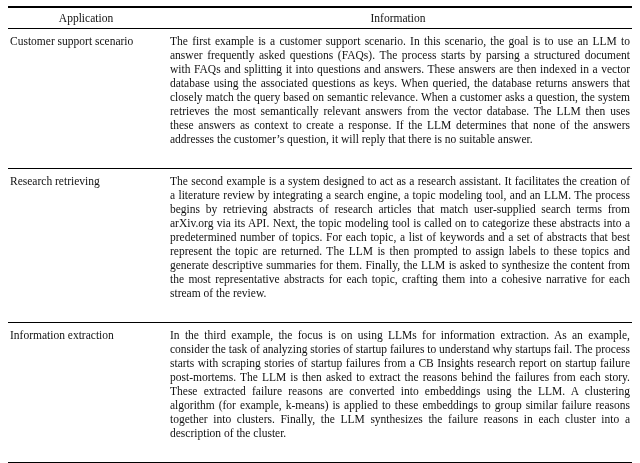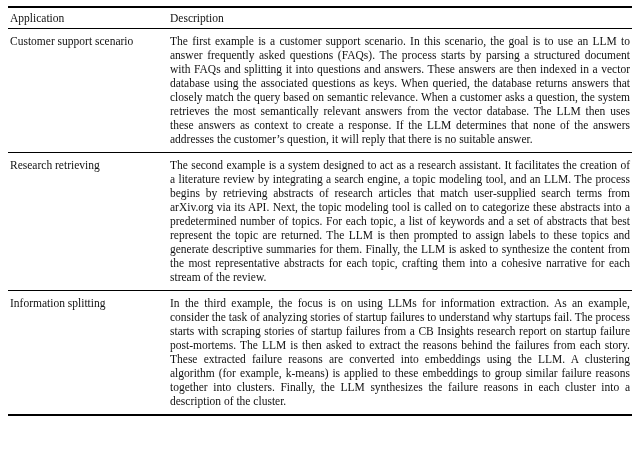--- a/index.html
+++ b/index.html
@@ -21,30 +21,30 @@
     width: 624px;
     border-collapse: collapse;
     table-layout: fixed;
     border-top: 2px solid #000000;
     border-bottom: 2px solid #000000;
   }
   table.paper-table col.col-app  { width: 160px; }
   table.paper-table col.col-desc { width: 464px; }
   table.paper-table thead th {
     font-weight: normal;
-    text-align: left;
+    text-align: center;
     font-size: 11.5px;
     padding: 4px 6px 4px 2px;
     border-bottom: 1px solid #000000;
     vertical-align: top;
   }
   table.paper-table tbody td {
     font-size: 11.5px;
     line-height: 1.22;
-    padding: 5px 2px 6px 2px;
+    padding: 5px 2px 22px 2px;
     vertical-align: top;
     border-bottom: 1px solid #000000;
   }
   table.paper-table tbody tr:last-child td {
     border-bottom: none;
   }
   td.app-cell {
     padding-right: 10px;
     white-space: normal;
   }
@@ -59,31 +59,31 @@
 
 <div class="page">
   <table class="paper-table">
     <colgroup>
       <col class="col-app">
       <col class="col-desc">
     </colgroup>
     <thead>
       <tr>
         <th>Application</th>
-        <th>Description</th>
+        <th>Information</th>
       </tr>
     </thead>
     <tbody>
       <tr>
         <td class="app-cell">Customer support scenario</td>
         <td class="desc-cell">The first example is a customer support scenario. In this scenario, the goal is to use an LLM to answer frequently asked questions (FAQs). The process starts by parsing a structured document with FAQs and splitting it into questions and answers. These answers are then indexed in a vector database using the associated questions as keys. When queried, the database returns answers that closely match the query based on semantic relevance. When a customer asks a question, the system retrieves the most semantically relevant answers from the vector database. The LLM then uses these answers as context to create a response. If the LLM determines that none of the answers addresses the customer’s question, it will reply that there is no suitable answer.</td>
       </tr>
       <tr>
         <td class="app-cell">Research retrieving</td>
         <td class="desc-cell">The second example is a system designed to act as a research assistant. It facilitates the creation of a literature review by integrating a search engine, a topic modeling tool, and an LLM. The process begins by retrieving abstracts of research articles that match user-supplied search terms from arXiv.org via its API. Next, the topic modeling tool is called on to categorize these abstracts into a predetermined number of topics. For each topic, a list of keywords and a set of abstracts that best represent the topic are returned. The LLM is then prompted to assign labels to these topics and generate descriptive summaries for them. Finally, the LLM is asked to synthesize the content from the most representative abstracts for each topic, crafting them into a cohesive narrative for each stream of the review.</td>
       </tr>
       <tr>
-        <td class="app-cell">Information splitting</td>
+        <td class="app-cell">Information extraction</td>
         <td class="desc-cell">In the third example, the focus is on using LLMs for information extraction. As an example, consider the task of analyzing stories of startup failures to understand why startups fail. The process starts with scraping stories of startup failures from a CB Insights research report on startup failure post-mortems. The LLM is then asked to extract the reasons behind the failures from each story. These extracted failure reasons are converted into embeddings using the LLM. A clustering algorithm (for example, k-means) is applied to these embeddings to group similar failure reasons together into clusters. Finally, the LLM synthesizes the failure reasons in each cluster into a description of the cluster.</td>
       </tr>
     </tbody>
   </table>
 </div>
 
 </body></html>

